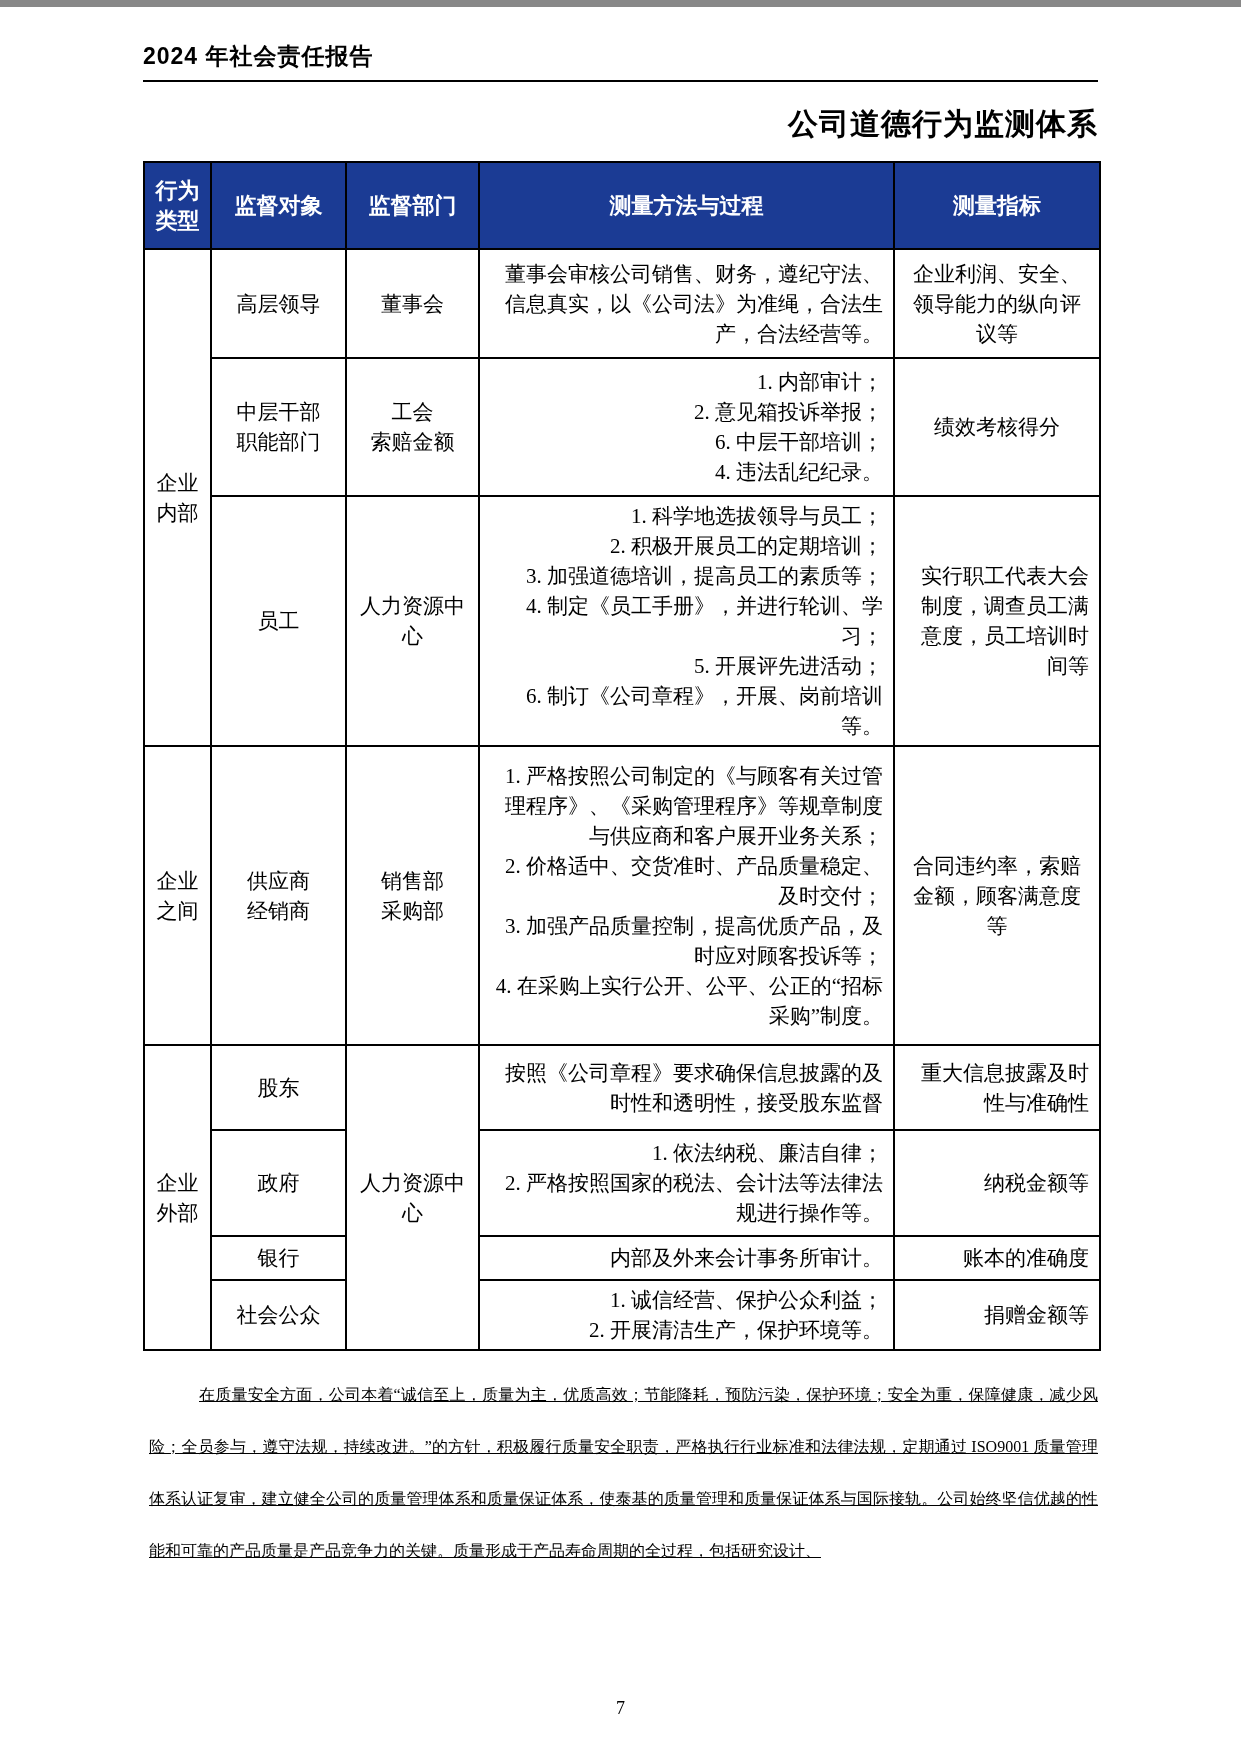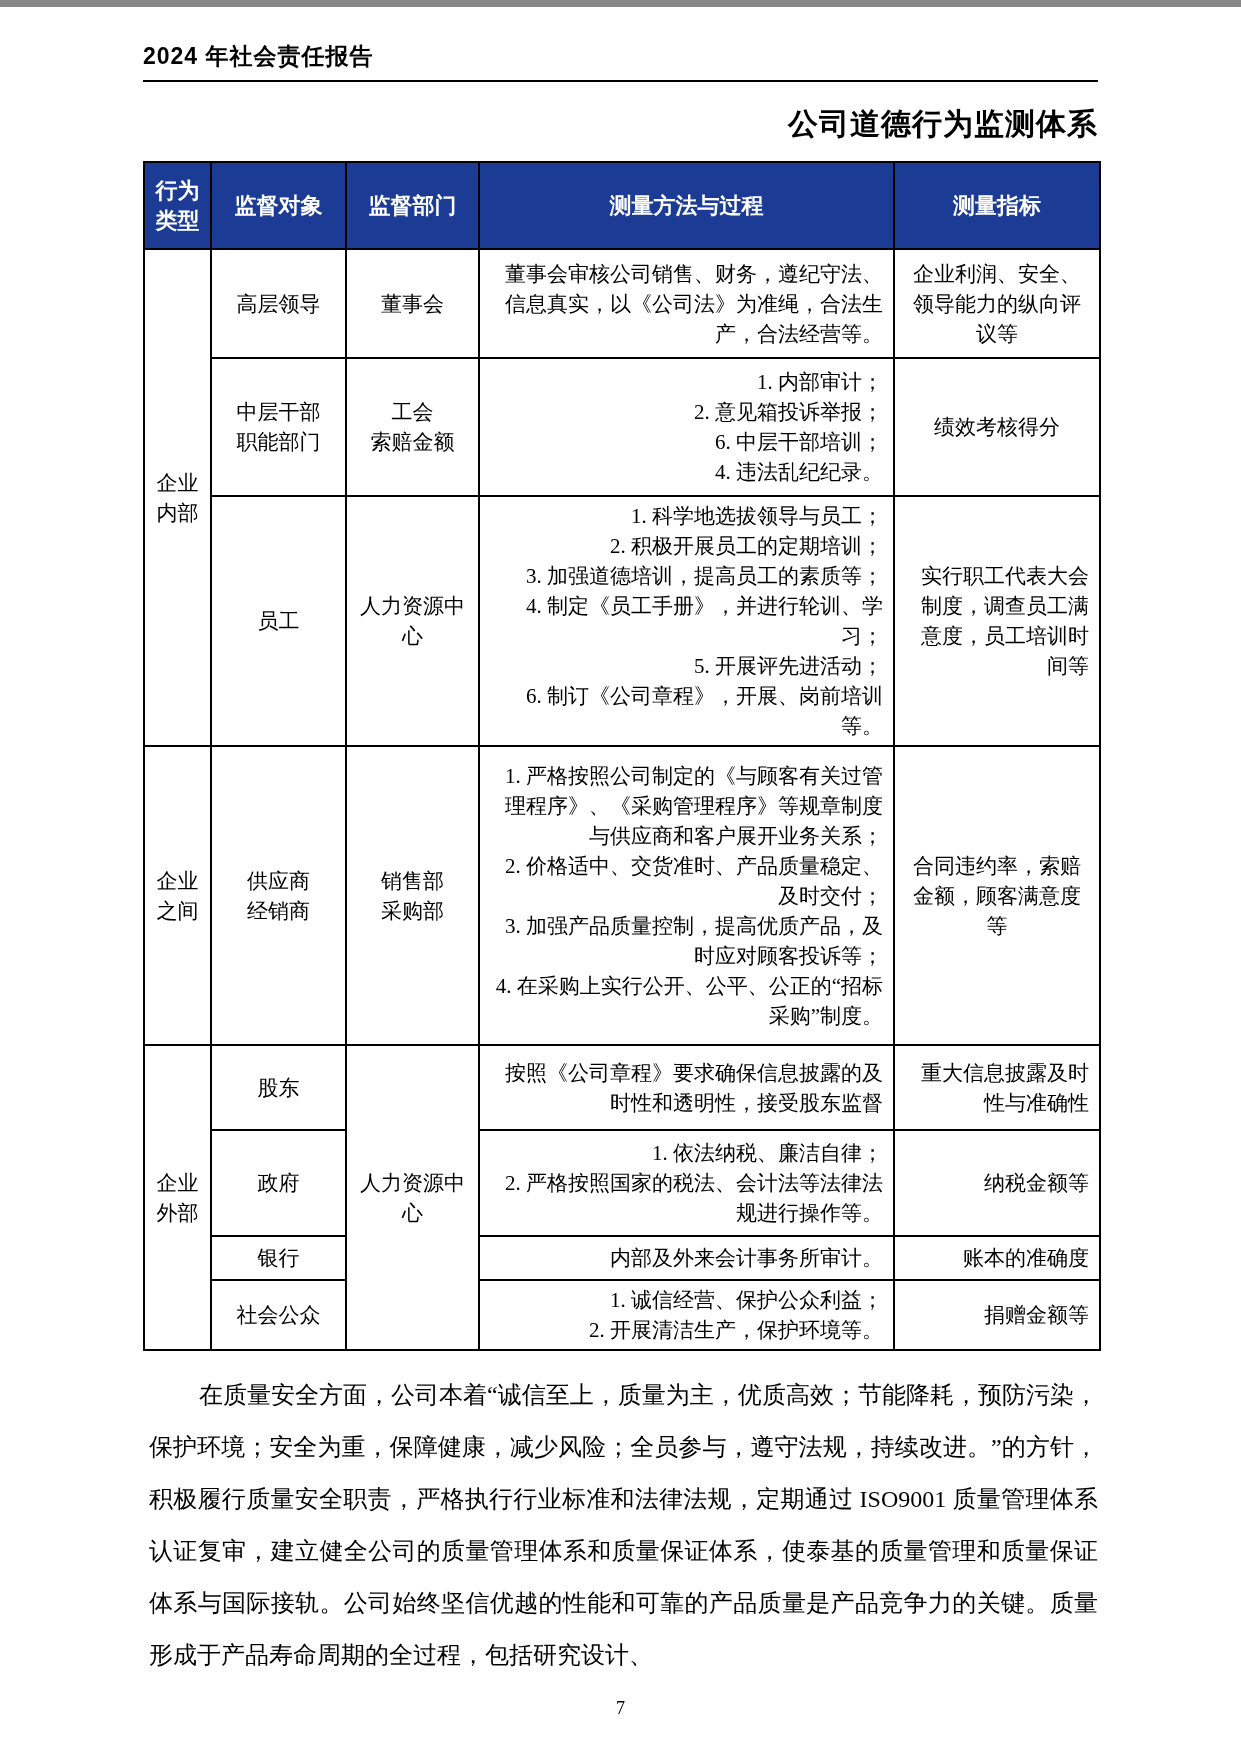--- a/index.html
+++ b/index.html
@@ -44,22 +44,22 @@
     font-weight:bold;font-size:22px;line-height:30px;height:87px;
     border-color:#000;
   }
   td.center{text-align:center;}
   td.left{text-align:right;}
   td.method{text-align:right;padding:4px 12px;}
   tr.r1{height:109px;} tr.r2{height:138px;} tr.r3{height:208px;}
   tr.r4{height:299px;} tr.r5{height:85px;}  tr.r6{height:106px;}
   tr.r7{height:44px;}  tr.r8{height:70px;}
   .closing{
-    margin:18px 0 0 6px;font-size:24px;line-height:52px;
-    text-align:justify;text-indent:50px;
+    margin:18px 0 0 6px;font-size:16px;line-height:52px;
+    text-align:justify;text-indent:50px;text-decoration:underline;
   }
   .page-footer{
     position:absolute;left:0;bottom:42px;width:100%;
     text-align:center;font-size:18px;
   }
 </style>
 </head>
 <body>
 
 <div class="page">

